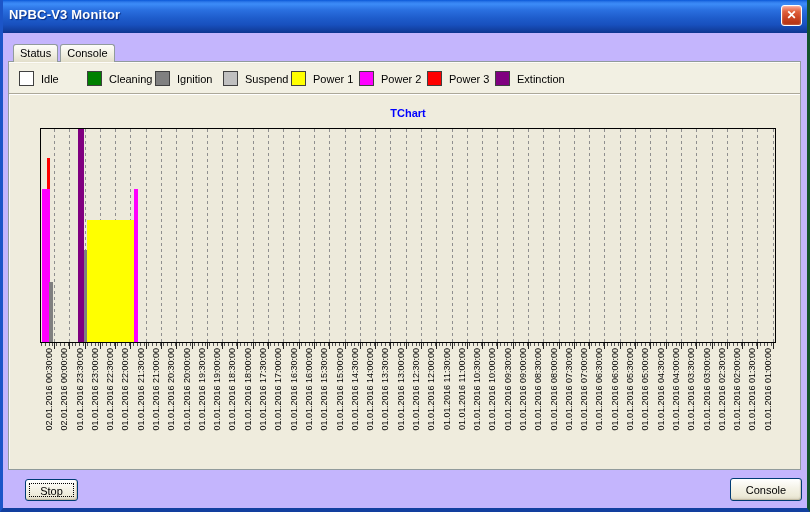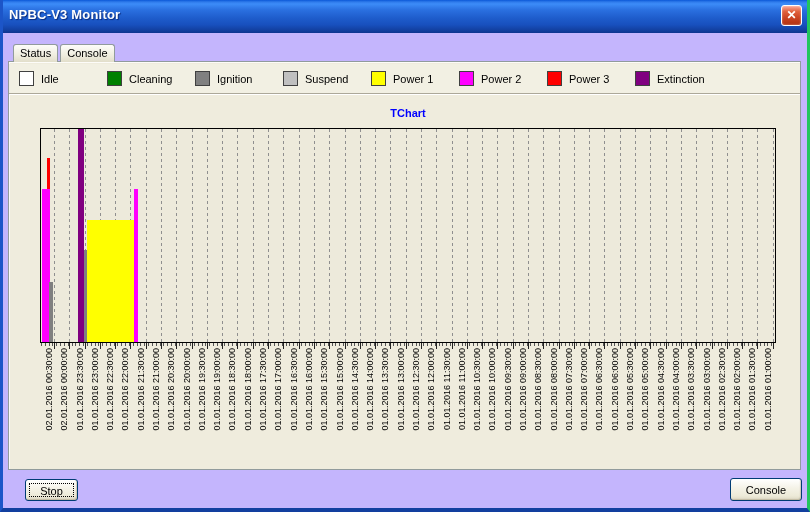--- a/index.html
+++ b/index.html
@@ -1,18 +1,18 @@
 <!DOCTYPE html>
 <html><head>
 <meta charset="utf-8">
 <style>
   html,body{margin:0;padding:0;background:#777;}
   *{box-sizing:border-box;font-family:"Liberation Sans",sans-serif;}
   .window{position:relative;width:810px;height:512px;background:#ECE9D8;overflow:hidden;
-    border-left:3px solid #1C55C8;border-right:3px solid #22c55e;border-bottom:4px solid #123F9F;}
+    border-left:3px solid #1C55C8;border-right:3px solid #14532d;border-bottom:4px solid #123F9F;}
   .titlebar{position:absolute;top:0;left:-3px;width:810px;height:33px;
     background:linear-gradient(180deg,#0A58D8 0%,#2F7BEB 6%,#3C8CF8 12%,#2A70E0 30%,#1E5CCB 55%,#1850BE 75%,#123F9F 92%,#0E3590 100%);}
   .title-text{position:absolute;left:9px;top:7px;color:#fff;font-size:13px;font-weight:bold;
     text-shadow:1px 1px 1px #0A2A7A;letter-spacing:.2px;}
   .close-btn{position:absolute;right:8px;top:5px;width:21px;height:21px;border:1px solid #fff;border-radius:3px;
     background:linear-gradient(180deg,#FBA694 0%,#E0603C 30%,#CC4524 60%,#B03010 100%);
     color:#fff;font-size:12px;font-weight:bold;text-align:center;line-height:19px;cursor:default;
     box-shadow:inset 0 0 2px rgba(255,255,255,.6);}
   .client{position:absolute;top:33px;left:0;width:804px;height:475px;background:#c4b5fd;}
 
@@ -23,21 +23,21 @@
     border:1px solid #919B9C;border-bottom:none;border-radius:3px 3px 0 0;}
   .tab.active{height:24px;line-height:21px;background:#F1EFE2;transform:translateY(1px);z-index:5;position:relative;}
 
   
   .tab-page{position:absolute;left:5px;top:28px;width:793px;height:409px;background:#EFECDD;
     border:1px solid #919B9C;box-shadow:inset 1px 1px 0 #FDFCF9;}
 
   
   .legend-strip{position:absolute;left:6px;top:31px;width:791px;height:30px;background:#F2F0E3;
     border-bottom:1px solid #ACA899;box-shadow:0 1px 0 #FFFFFF;display:flex;align-items:center;padding-left:10px;}
-  .legend-item{width:88px;display:flex;align-items:center;flex:0 0 auto;}
+  .legend-item{width:68px;display:flex;align-items:center;flex:0 0 auto;}
   .legend-swatch{width:15px;height:15px;border:1px solid #404040;flex:0 0 auto;}
   .legend-label{font-size:11px;color:#000;margin-left:7px;white-space:nowrap;}
 
   
   .chart-layer{position:absolute;inset:0;pointer-events:none;}
   .chart-title{position:absolute;left:38px;top:74px;width:734px;text-align:center;font-size:11px;}
   .plot{position:absolute;left:37px;top:95px;width:736px;height:215px;border:1px solid #000;overflow:hidden;}
   .gridline{position:absolute;top:0;bottom:0;width:1px;
     background:repeating-linear-gradient(to bottom,#8F8F8F 0 3px,transparent 3px 6px);}
   .bar{position:absolute;bottom:0;}

